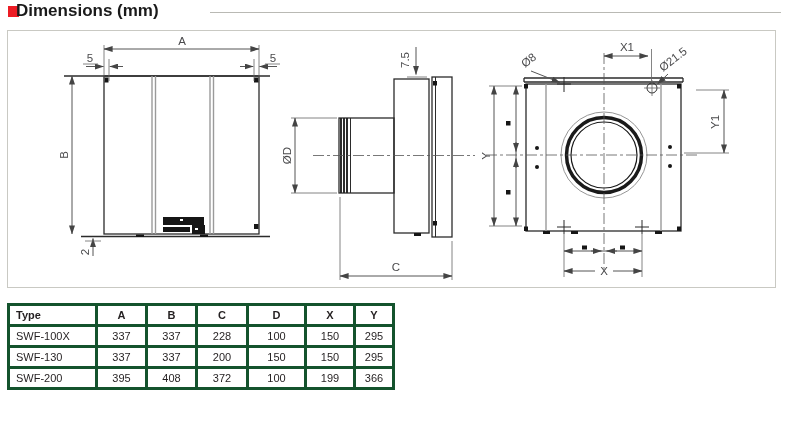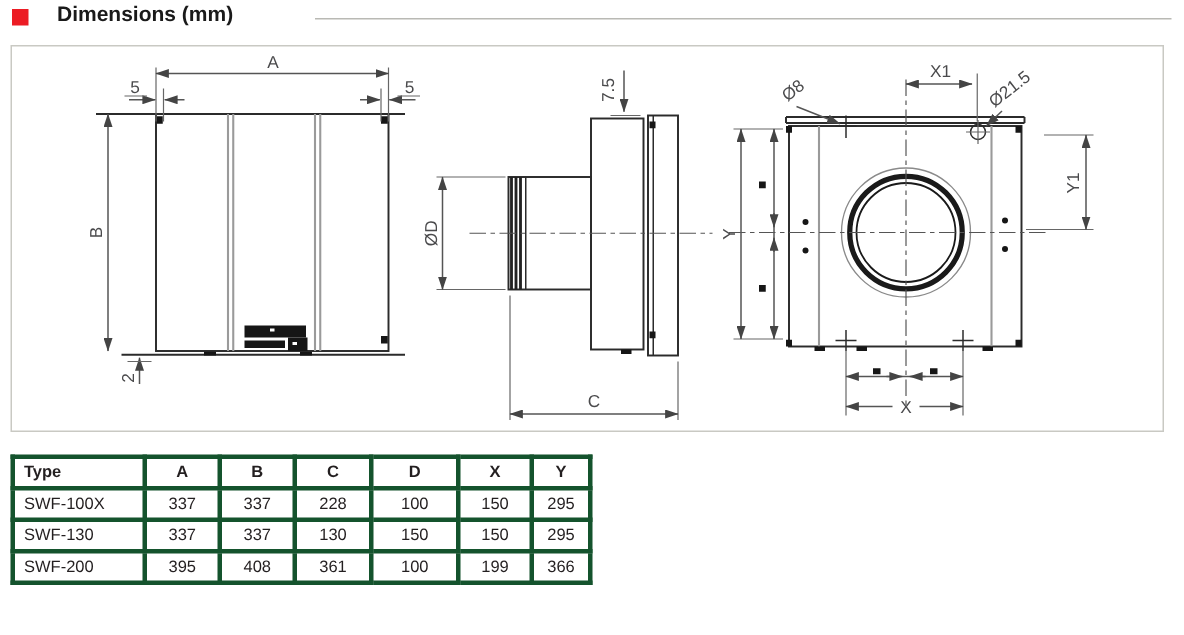--- a/index.html
+++ b/index.html
@@ -1,19 +1,19 @@
 <!DOCTYPE html>
 <html><head>
 <meta charset="utf-8">
 <style>
   html,body{margin:0;padding:0;background:#fff;}
   body{width:789px;height:423px;position:relative;font-family:"Liberation Sans",sans-serif;color:#231f20;overflow:hidden;}
   .titlebar{position:absolute;left:0;top:0;width:789px;height:26px;}
   .red-sq{position:absolute;left:8px;top:6px;width:11px;height:11px;background:#ec1c24;}
-  .title{position:absolute;left:38px;top:1px;font-size:14px;font-weight:bold;color:#1a1a1a;}
+  .title{position:absolute;left:16px;top:1px;font-size:17px;font-weight:bold;color:#1a1a1a;}
   .title-rule{position:absolute;left:210px;top:12px;width:571px;height:0;border-top:1px solid #b9b9b4;}
   .panel{position:absolute;left:7px;top:30px;width:769px;height:258px;border:1px solid #c9c9c3;box-sizing:border-box;background:#fff;}
   .panel svg{display:block;}
   svg .e{stroke:#2b2b2b;stroke-width:1.3;fill:none;}
   svg .t{stroke:#2b2b2b;stroke-width:1;fill:none;}
   svg .g{stroke:#9a9a9a;stroke-width:1.4;fill:none;}
   svg .rk{stroke:#222;stroke-width:1.9;fill:none;}
   svg .d{stroke:#555;stroke-width:1;fill:none;}
   svg .x{stroke:#666;stroke-width:0.8;fill:none;}
   svg .cl{stroke:#555;stroke-width:0.8;stroke-dasharray:11 3 3 3;fill:none;}
@@ -224,28 +224,28 @@
         <td class="c2">337</td>
         <td class="c3">228</td>
         <td class="c4">100</td>
         <td class="c5">150</td>
         <td class="c6">295</td>
       </tr>
       <tr>
         <td class="c0">SWF-130</td>
         <td class="c1">337</td>
         <td class="c2">337</td>
-        <td class="c3">130</td>
+        <td class="c3">200</td>
         <td class="c4">150</td>
         <td class="c5">150</td>
         <td class="c6">295</td>
       </tr>
       <tr>
         <td class="c0">SWF-200</td>
         <td class="c1">395</td>
         <td class="c2">408</td>
-        <td class="c3">361</td>
+        <td class="c3">372</td>
         <td class="c4">100</td>
         <td class="c5">199</td>
         <td class="c6">366</td>
       </tr>
     </tbody>
 </table>
 
 </body></html>

